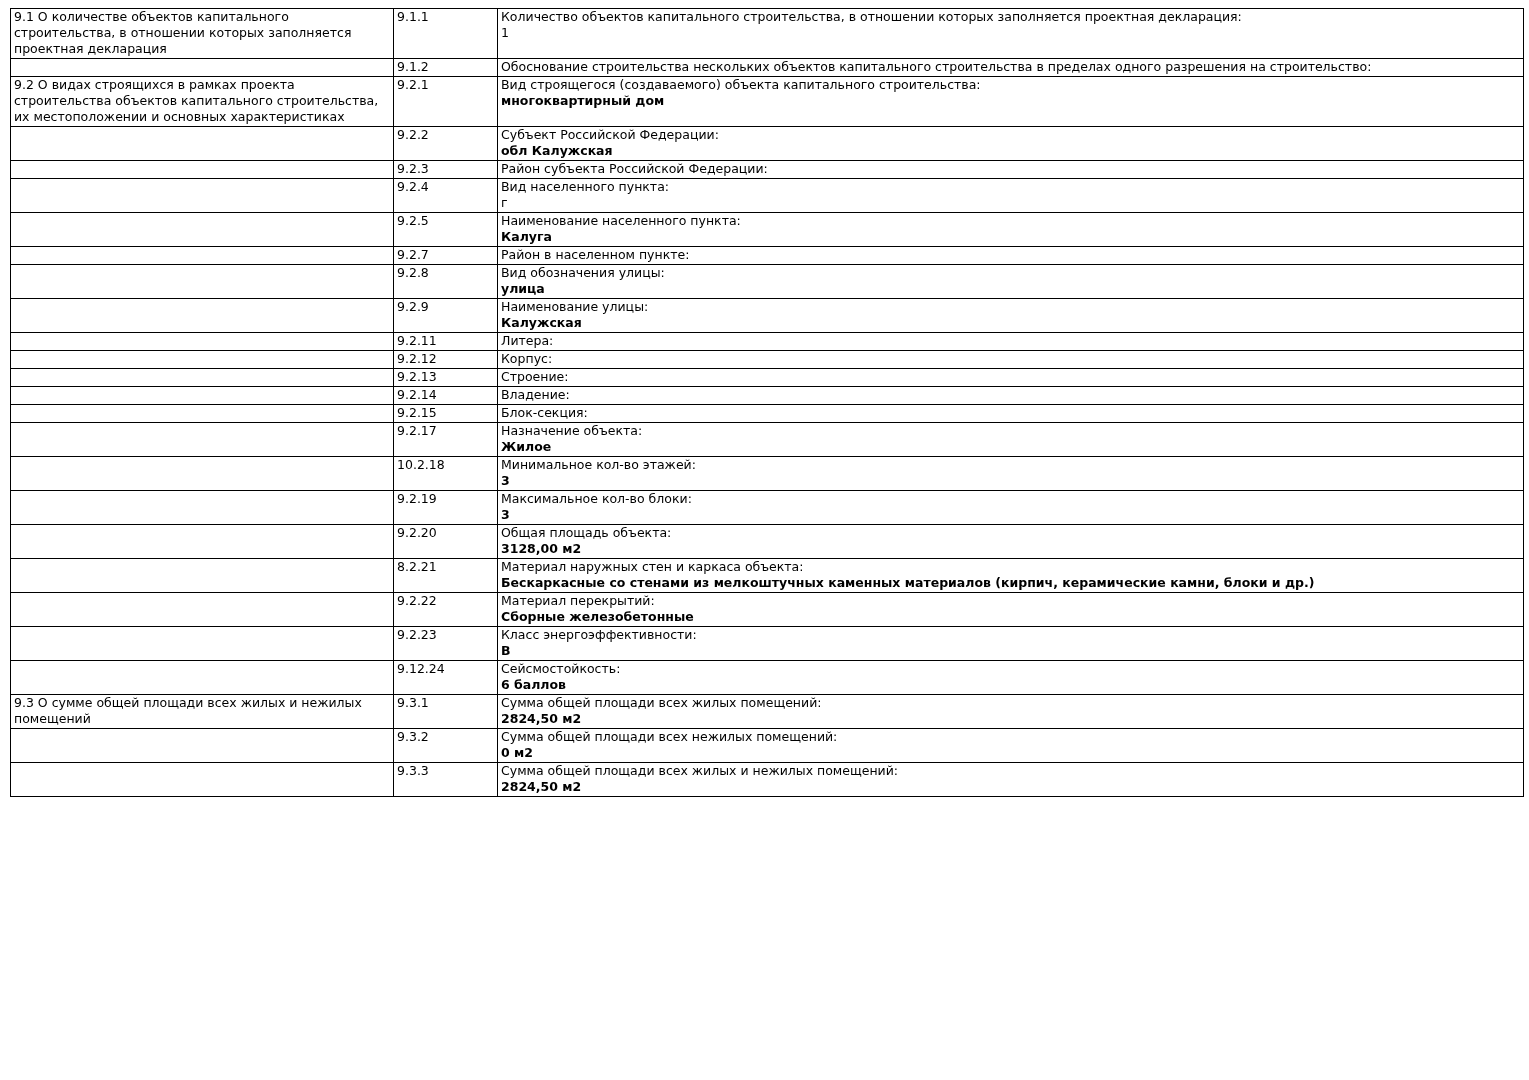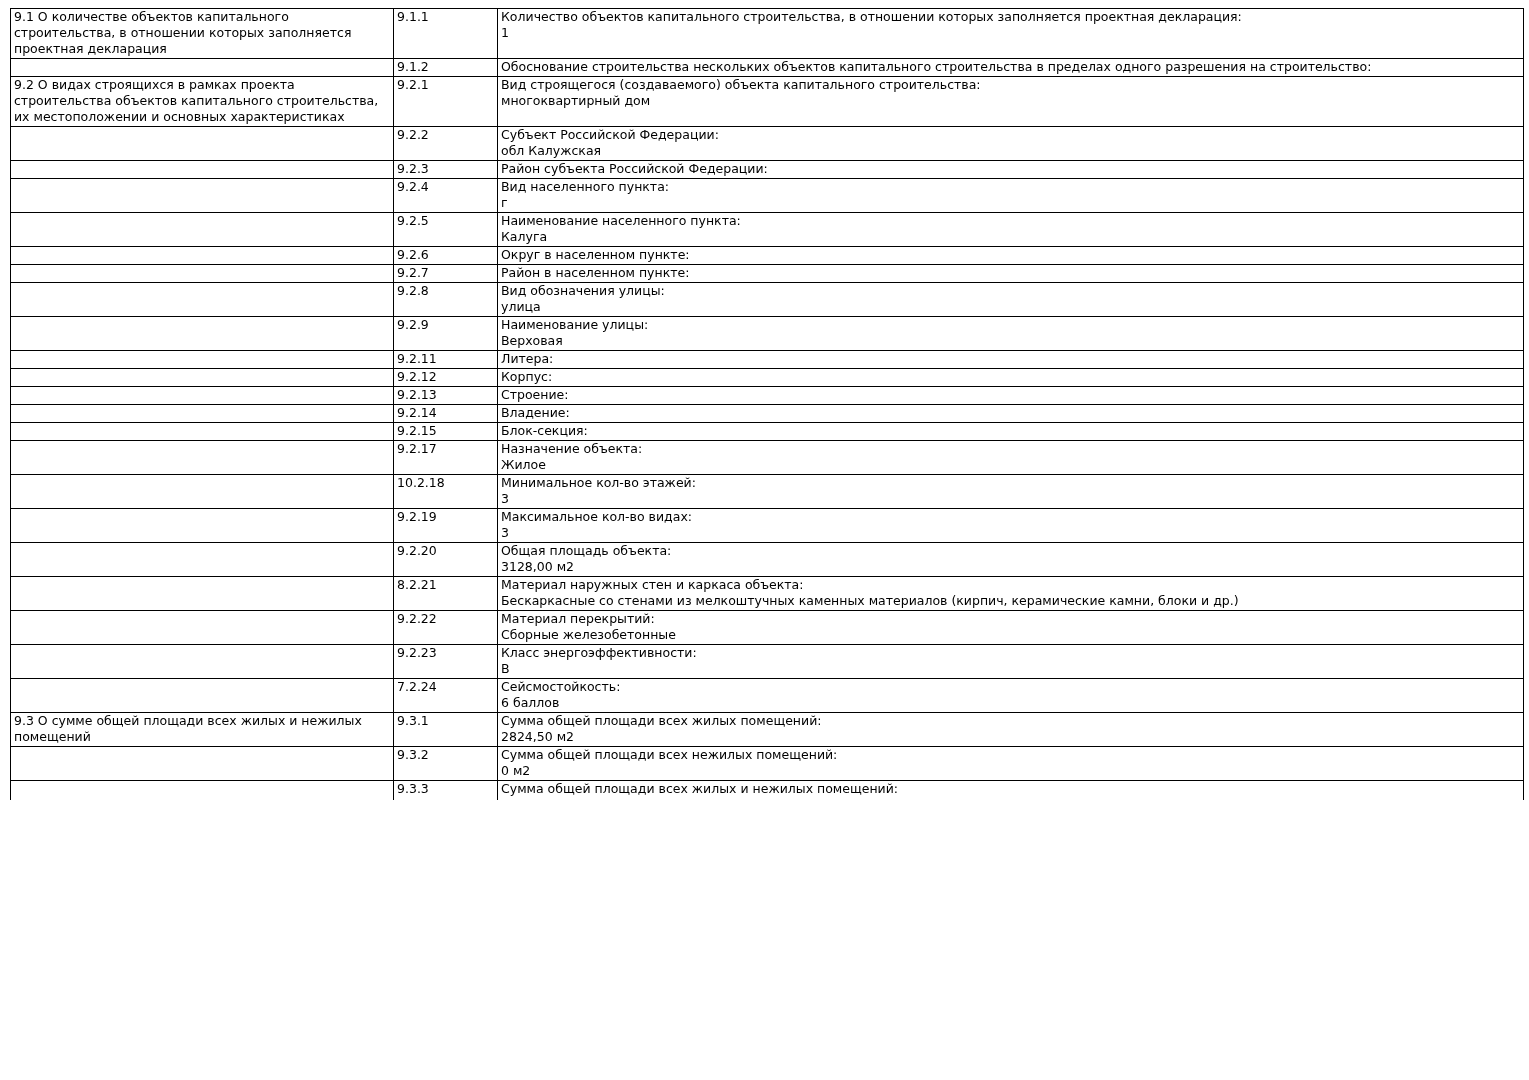--- a/index.html
+++ b/index.html
@@ -31,21 +31,21 @@
   table.decl td {
     border: 1px solid #000000;
     padding: 0 3px 1px 3px;
     vertical-align: top;
     overflow: hidden;
     word-wrap: break-word;
   }
   td.col-section { width: 376px; }
   td.col-num     { width: 97px; vertical-align: middle; }
   td.col-content { width: 1019px; }
-  .field-value { font-weight: normal; }
+  .field-value { font-weight: bold; }
   .field-value.regular { font-weight: normal; }
 </style>
 </head>
 <body>
 
 <div class="page">
   <table class="decl">
     <tbody>
         <tr>
           <td class="col-section">9.1 О количестве объектов капитального строительства, в отношении которых заполняется проектная декларация</td>
@@ -96,46 +96,39 @@
         <tr>
           <td class="col-section"></td>
           <td class="col-num">9.2.5</td>
           <td class="col-content">
             <div>Наименование населенного пункта:</div>
             <div class="field-value">Калуга</div>
           </td>
         </tr>
         <tr>
           <td class="col-section"></td>
-          <td class="col-num">9.2.6</td>
-          <td class="col-content">
-            <div>Округ в населенном пункте:</div>
-          </td>
-        </tr>
-        <tr>
-          <td class="col-section"></td>
           <td class="col-num">9.2.7</td>
           <td class="col-content">
             <div>Район в населенном пункте:</div>
           </td>
         </tr>
         <tr>
           <td class="col-section"></td>
           <td class="col-num">9.2.8</td>
           <td class="col-content">
             <div>Вид обозначения улицы:</div>
             <div class="field-value">улица</div>
           </td>
         </tr>
         <tr>
           <td class="col-section"></td>
           <td class="col-num">9.2.9</td>
           <td class="col-content">
             <div>Наименование улицы:</div>
-            <div class="field-value">Верховая</div>
+            <div class="field-value">Калужская</div>
           </td>
         </tr>
         <tr>
           <td class="col-section"></td>
           <td class="col-num">9.2.11</td>
           <td class="col-content">
             <div>Литера:</div>
           </td>
         </tr>
         <tr>
@@ -179,21 +172,21 @@
           <td class="col-num">10.2.18</td>
           <td class="col-content">
             <div>Минимальное кол-во этажей:</div>
             <div class="field-value">3</div>
           </td>
         </tr>
         <tr>
           <td class="col-section"></td>
           <td class="col-num">9.2.19</td>
           <td class="col-content">
-            <div>Максимальное кол-во видах:</div>
+            <div>Максимальное кол-во блоки:</div>
             <div class="field-value">3</div>
           </td>
         </tr>
         <tr>
           <td class="col-section"></td>
           <td class="col-num">9.2.20</td>
           <td class="col-content">
             <div>Общая площадь объекта:</div>
             <div class="field-value">3128,00 м2</div>
           </td>
@@ -217,21 +210,21 @@
         <tr>
           <td class="col-section"></td>
           <td class="col-num">9.2.23</td>
           <td class="col-content">
             <div>Класс энергоэффективности:</div>
             <div class="field-value">В</div>
           </td>
         </tr>
         <tr>
           <td class="col-section"></td>
-          <td class="col-num">7.2.24</td>
+          <td class="col-num">9.12.24</td>
           <td class="col-content">
             <div>Сейсмостойкость:</div>
             <div class="field-value">6 баллов</div>
           </td>
         </tr>
         <tr>
           <td class="col-section">9.3 О сумме общей площади всех жилых и нежилых помещений</td>
           <td class="col-num">9.3.1</td>
           <td class="col-content">
             <div>Сумма общей площади всех жилых помещений:</div>

